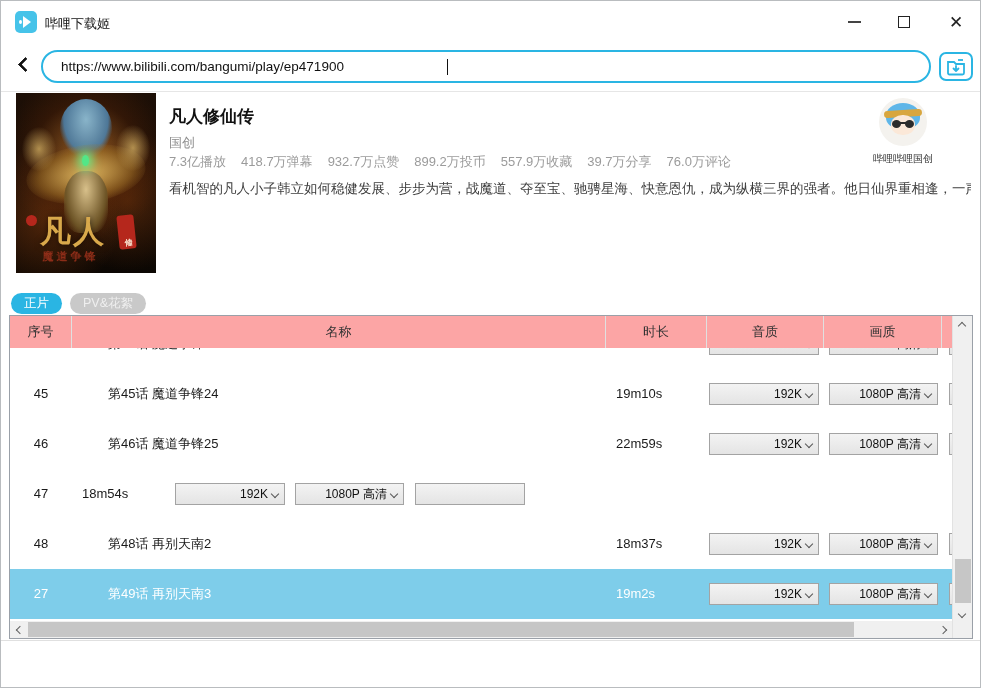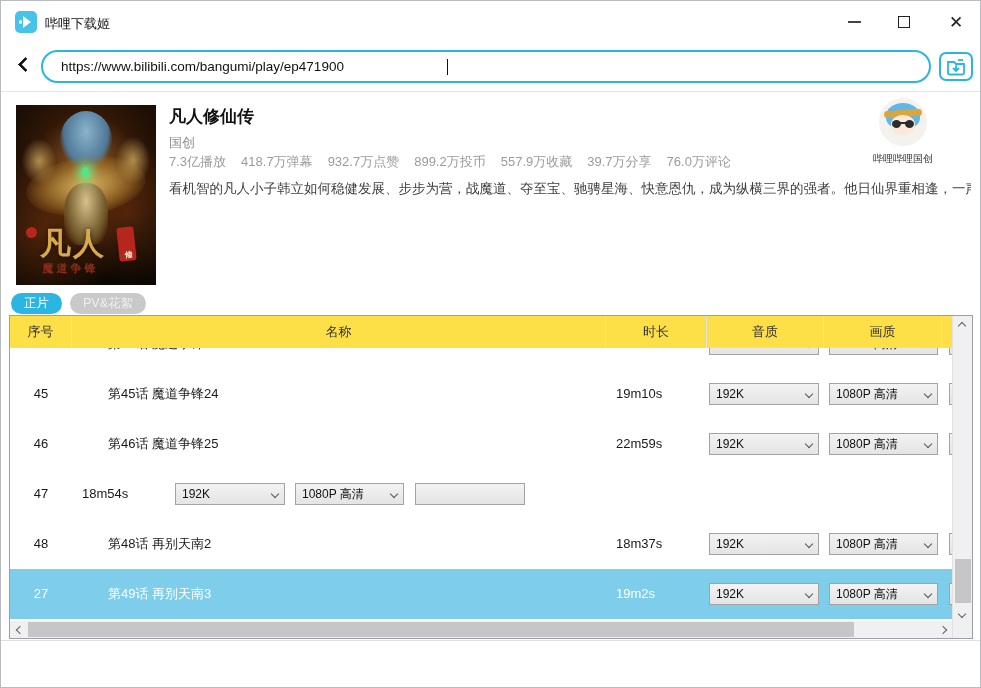--- a/index.html
+++ b/index.html
@@ -22,21 +22,21 @@
   
   .back-btn { position:absolute; left:14px; top:56px; width:20px; height:20px; }
   .back-btn .chev { position:absolute; left:5px; top:2px; width:11px; height:11px; border-left:3px solid #111; border-bottom:3px solid #111; transform:rotate(45deg); border-radius:1px; }
   .url-pill { position:absolute; left:40px; top:49px; width:890px; height:33px; border:2px solid #2ab5e3; border-radius:17px; background:#fff; display:flex; align-items:center; padding:0 18px; }
   .url-input { border:none; outline:none; width:auto; font-size:13.5px; color:#111; font-family:"Liberation Sans","DejaVu Sans",sans-serif; background:transparent; }
   .caret { display:inline-block; width:1px; height:16px; background:#111; margin-left:1px; }
   .dl-btn { position:absolute; left:938px; top:51px; width:34px; height:29px; border:2px solid #2ab5e3; border-radius:7px; background:#fff; display:flex; align-items:center; justify-content:center; }
   .sep-top { position:absolute; left:0; top:90px; width:100%; height:1px; background:#e6e6e6; }
 
   
-  .poster { position:absolute; left:15px; top:104px; width:140px; height:180px; overflow:hidden;
+  .poster { position:absolute; left:15px; top:92px; width:140px; height:180px; overflow:hidden;
     background:
       radial-gradient(circle at 50% 34%, rgba(255,160,60,.55), rgba(120,50,10,.25) 38%, transparent 60%),
       radial-gradient(circle at 22% 70%, rgba(200,90,20,.35), transparent 45%),
       radial-gradient(circle at 80% 60%, rgba(200,90,20,.3), transparent 45%),
       linear-gradient(#1d0f06,#120a05 60%,#0c0703); padding-left: 22px; }
   .poster .fig-blue { position:absolute; left:44px; top:6px; width:52px; height:58px; background:radial-gradient(ellipse at 50% 35%, #8fc3de, #4d7fa6 60%, transparent 75%); border-radius:50% 50% 40% 40%; opacity:.9; }
   .poster .swirl { position:absolute; left:10px; top:52px; width:120px; height:58px; background:radial-gradient(ellipse at 50% 50%, rgba(222,184,98,.95), rgba(160,115,40,.55) 55%, transparent 75%); border-radius:50%; transform:rotate(-8deg); }
   .poster .fig-main { position:absolute; left:48px; top:78px; width:44px; height:62px; background:radial-gradient(ellipse at 50% 30%, #d8c08a, #6d5426 65%, transparent 85%); border-radius:45% 45% 35% 35%; }
   .poster .fig-l { position:absolute; left:6px; top:34px; width:34px; height:44px; background:radial-gradient(ellipse, rgba(205,170,95,.8), transparent 72%); border-radius:50%; }
   .poster .fig-r { position:absolute; left:100px; top:32px; width:34px; height:46px; background:radial-gradient(ellipse, rgba(205,170,95,.8), transparent 72%); border-radius:50%; }
@@ -62,34 +62,34 @@
 
   
   .tabs { position:absolute; left:10px; top:292px; display:flex; gap:8px;text-align:right; }
   .tab { height:21px; border-radius:11px; padding:0 13px; font-size:12.5px; display:flex; align-items:center; }
   .tab.active { background:#2ab5e3; color:#fff; }
   .tab.inactive { background:#c9c9c9; color:#efefef; }
 
   
   .table { position:absolute; left:8px; top:314px; width:964px; height:324px; border:1px solid #9aa0a8; background:#fff; display:flex; }
   .table-left { width:942px; display:flex; flex-direction:column; }
-  .thead { height:32px; background:#fde047; display:flex; font-size:13px; color:#333; flex:none; }
+  .thead { height:32px; background:#fca5a5; display:flex; font-size:13px; color:#333; flex:none; }
   .th { display:flex; align-items:center; justify-content:center; border-right:1px solid #e0e0e0; height:100%; }
   .th-no { width:62px; } .th-name { width:534px; } .th-dur { width:101px; } .th-audio { width:117px; } .th-video { width:118px; } .th-extra { flex:1; border-right:none; }
   .tbody { height:273px; overflow:hidden; flex:none; position:relative; }
   .trow { position:relative; height:50px; font-size:13px; color:#1a1a1a; display:flex; background:#fff; }
   .trow.clipped { margin-top:-29px; }
   .trow.selected { background:#7ecdea; color:#fff; }
   .c-no { width:62px; text-align:center; line-height:50px; }
   .c-name { width:534px; padding-left:36px; line-height:50px; white-space:nowrap; overflow:hidden; }
   .c-dur { width:101px; padding-left:10px; line-height:50px; }
   .c-audio { width:117px; position:relative; } .c-video { width:118px; position:relative; } .c-extra { flex:1; position:relative; overflow:hidden; }
   .combo { position:absolute; top:14px; height:22px; background:linear-gradient(#f3f3f3,#e4e4e4); border:1px solid #a3a3a3; display:flex; align-items:center; font-size:12px; color:#111; }
   .c-audio .combo { left:2px; width:110px; } .c-video .combo { left:5px; width:109px; } .c-extra .combo { left:7px; width:110px; }
-  .combo .combo-val { padding-left:6px; flex:1; white-space:nowrap; }
+  .combo .combo-val { padding-left:16px; flex:1; white-space:nowrap;text-align:right; }
   .combo .combo-arrow { width:16px; height:100%; position:relative; }
   .combo .combo-arrow::after { content:""; position:absolute; right:6px; top:7px; width:5px; height:5px; border-right:1.3px solid #555; border-bottom:1.3px solid #555; transform:rotate(45deg); }
 
   
   .hscroll { height:17px; background:#f0f0f0; display:flex; align-items:center; flex:none; position:relative; }
   .hs-arrow { width:17px; height:17px; position:relative; }
   .hs-arrow.left::after { content:""; position:absolute; left:7px; top:6px; width:5px; height:5px; border-left:1.5px solid #606060; border-bottom:1.5px solid #606060; transform:rotate(45deg); }
   .hs-arrow.right { position:absolute; right:0; top:0; }
   .hs-arrow.right::after { content:""; position:absolute; left:5px; top:6px; width:5px; height:5px; border-right:1.5px solid #606060; border-top:1.5px solid #606060; transform:rotate(45deg); }
   .hs-thumb { position:absolute; left:18px; top:1px; width:826px; height:15px; background:#c6c6c6; }

